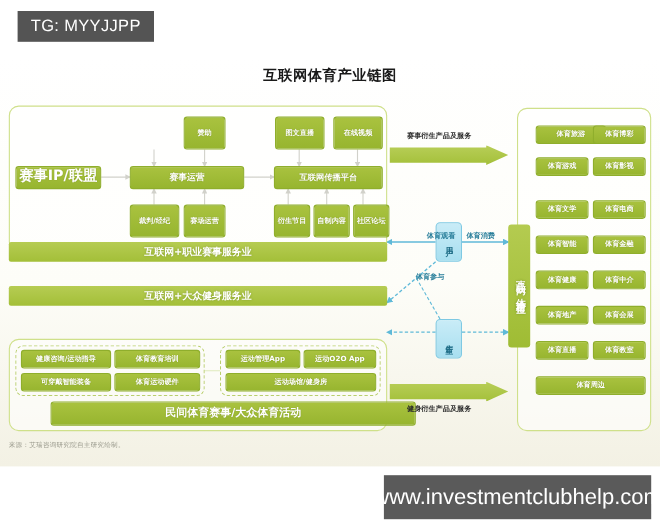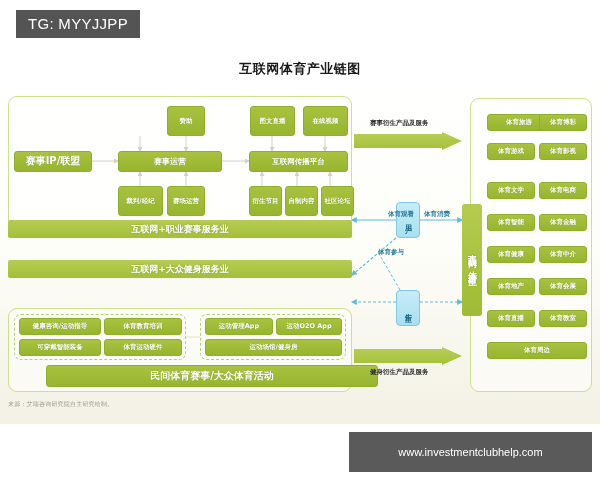--- a/index.html
+++ b/index.html
@@ -17,21 +17,21 @@
     background:#545454;color:#fff;
     font-size:15px;letter-spacing:.3px;
     padding:5px 12px 6px 12px;
     font-family:"Liberation Sans",sans-serif;
   }
   .wm-bottom{
     position:absolute;left:349px;top:432px;
     width:243px;height:40px;
     background:#5a5a5a;color:#fff;
     display:flex;align-items:center;justify-content:center;
-    font-size:11px;
+    font-size:20px;
     font-family:"Liberation Sans",sans-serif;
   }
   
   .figure{
     position:absolute;left:0;top:52px;width:600px;height:372px;
     background:linear-gradient(180deg,#ffffff 0%,#fdfdf8 55%,#f3f1e4 100%);
   }
   .fig-title{
     position:absolute;left:0;top:8px;width:600px;text-align:center;
     font-size:13px;font-weight:bold;color:#1a1a1a;
@@ -172,21 +172,21 @@
 
     <line x1="400" y1="238" x2="378" y2="200" stroke="#5fb9d8" stroke-width="1" stroke-dasharray="3,2"></line>
   </svg>
 
   <div class="panel" style="left:8px;top:44px;width:344px;height:133px;"></div>
 
   <div class="gbox rounded" style="left:167px;top:54px;width:38px;height:30px;">赞助</div>
   <div class="gbox rounded" style="left:250px;top:54px;width:45px;height:30px;">图文直播</div>
   <div class="gbox rounded" style="left:303px;top:54px;width:45px;height:30px;">在线视频</div>
 
-  <div class="gbox rounded" style="left:14px;top:99px;width:78px;height:21px;font-size:10px;">赛事IP/联盟</div>
+  <div class="gbox rounded" style="left:14px;top:99px;width:78px;height:21px;font-size:13px;">赛事IP/联盟</div>
   <div class="gbox rounded" style="left:118px;top:99px;width:104px;height:21px;font-size:8px;">赛事运营</div>
   <div class="gbox rounded" style="left:249px;top:99px;width:99px;height:21px;font-size:7.5px;">互联网传播平台</div>
 
   <div class="gbox rounded" style="left:118px;top:134px;width:45px;height:30px;">裁判/经纪</div>
   <div class="gbox rounded" style="left:167px;top:134px;width:38px;height:30px;">赛场运营</div>
   <div class="gbox rounded" style="left:249px;top:134px;width:33px;height:30px;">衍生节目</div>
   <div class="gbox rounded" style="left:285px;top:134px;width:33px;height:30px;">自制内容</div>
   <div class="gbox rounded" style="left:321px;top:134px;width:33px;height:30px;">社区论坛</div>
 
   <div class="banner" style="left:8px;top:168px;width:344px;height:18px;">互联网+职业赛事服务业</div>

